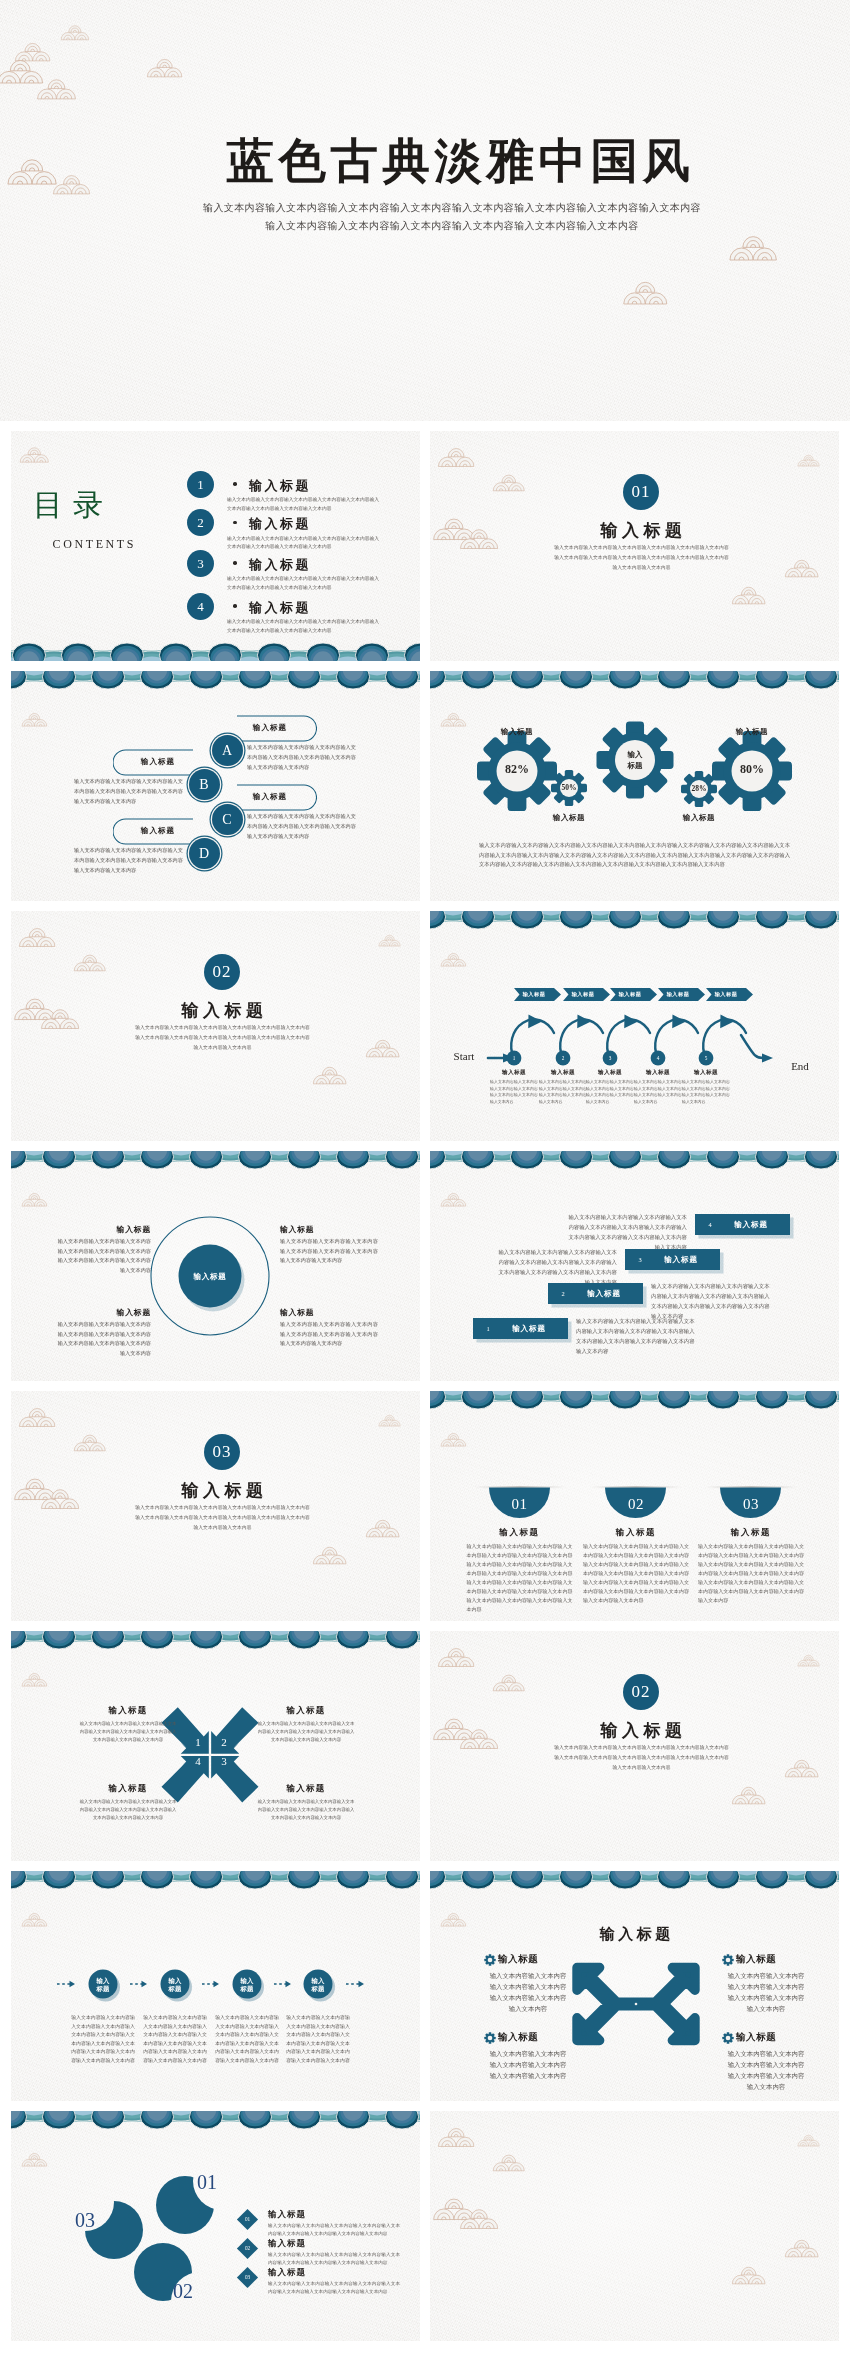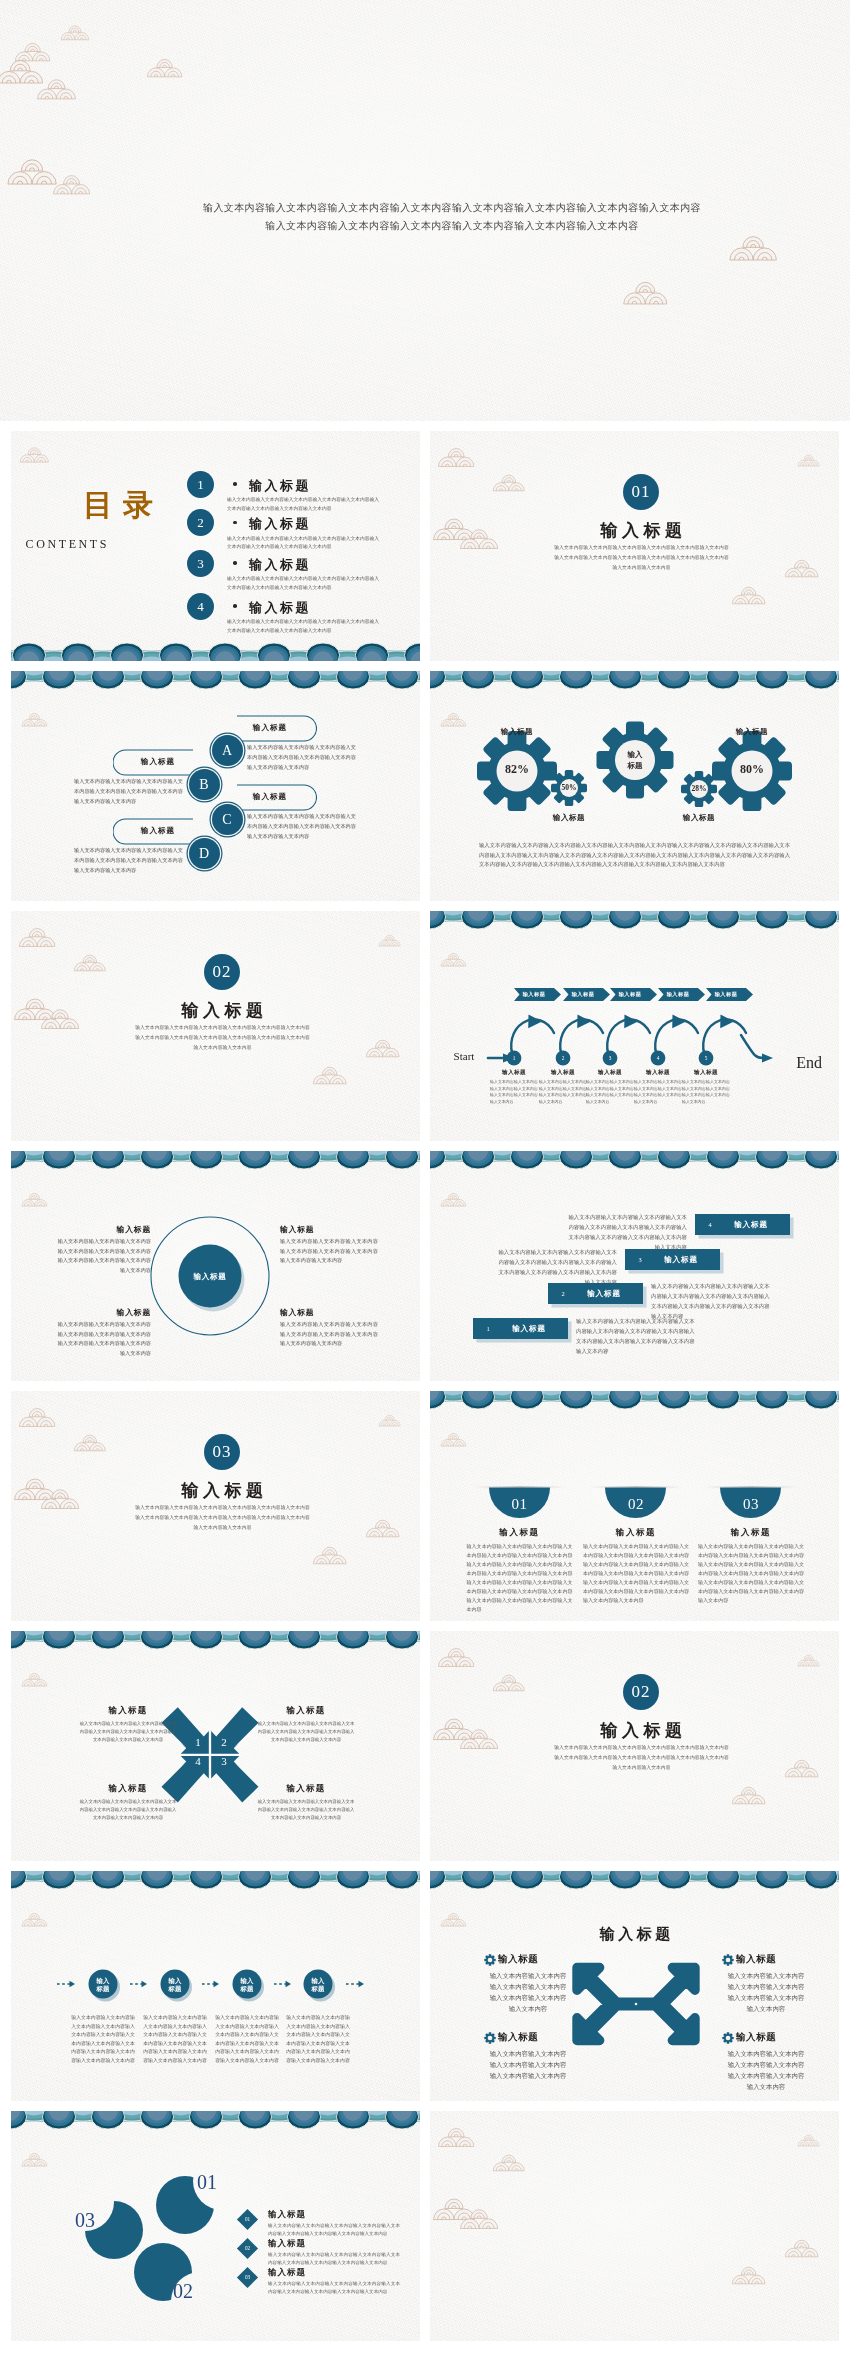--- a/index.html
+++ b/index.html
@@ -173,20 +173,21 @@
           <path d="M13.5 11 a5 5 0 0 1 10 0" fill="none"></path>
           <path d="M16.5 11 a2 2 0 0 1 4 0" fill="none"></path>
           <path d="M0.5 20.8 a9 9 0 0 1 18 0 z"></path>
           <path d="M4 20.8 a5.5 5.5 0 0 1 11 0" fill="none"></path>
           <path d="M7.5 20.8 a2 2 0 0 1 4 0" fill="none"></path>
           <path d="M18.5 20.8 a9 9 0 0 1 18 0 z"></path>
           <path d="M22 20.8 a5.5 5.5 0 0 1 11 0" fill="none"></path>
           <path d="M25.5 20.8 a2 2 0 0 1 4 0" fill="none"></path>
         </g>
       </svg>
+      <div class="title">蓝色古典淡雅中国风</div>
       <div class="sub">
         <div>输入文本内容输入文本内容输入文本内容输入文本内容输入文本内容输入文本内容输入文本内容输入文本内容</div>
         <div>输入文本内容输入文本内容输入文本内容输入文本内容输入文本内容输入文本内容</div>
       </div>
     </div>
     <div class="grid">
       <div class="row">
         <div class="slide">
           <div class="paper"></div>
           <svg class="sv" style="left:8px;top:14px" width="31.16" height="18.04" viewBox="0 0 39 23">
@@ -323,22 +324,22 @@
                 </g>
                 <g transform="translate(459.0,0)">
                   <ellipse cx="0" cy="13.2" rx="16.6" ry="12.2" fill="#0d4a62" stroke="#f3f2f0" stroke-width="0.85"></ellipse>
                   <ellipse cx="0" cy="15.8" rx="14.6" ry="12.1" fill="#2a7491"></ellipse>
                   <ellipse cx="0" cy="18.4" rx="12.6" ry="12.0" fill="#41789b"></ellipse>
                   <ellipse cx="0" cy="21.2" rx="10.5" ry="11.9" fill="#6189a4"></ellipse>
                 </g>
               </g>
             </g>
           </svg>
-          <div class="abs" style="left:12px;top:54px;width:140px;text-align:right;font-weight:bold;font-size:30px;letter-spacing:10px;color:#a16207;text-indent:10px">目录</div>
-          <div class="abs" style="left:12px;top:106px;width:140px;font-size:12px;letter-spacing:2.6px;color:#2a2725;text-indent:2.6px">CONTENTS</div>
+          <div class="abs" style="left:12px;top:54px;width:140px;text-align:left;font-weight:normal;font-size:30px;letter-spacing:10px;color:#14532d;text-indent:10px">目录</div>
+          <div class="abs" style="left:12px;top:106px;width:140px;text-align:center;font-size:12px;letter-spacing:2.6px;color:#2a2725;text-indent:2.6px">CONTENTS</div>
           <div class="abs" style="left:0;top:0">
             <div class="abs" style="left:176px;top:39.5px;width:27px;height:27px;border-radius:50%;background:#16597a;color:#fff;text-align:center;line-height:27.5px;font-size:13px">1</div>
             <div class="abs" style="left:222px;top:51px;width:3.6px;height:3.6px;border-radius:50%;background:#2b2825"></div>
             <div class="abs th" style="left:238px;top:45.5px;font-size:13px;letter-spacing:2.5px;white-space:nowrap">输入标题</div>
             <div class="abs tb" style="left:216px;top:65px;width:152px;text-align:justify;font-size:4.75px;line-height:8.6px">输入文本内容输入文本内容输入文本内容输入文本内容输入文本内容输入文本内容输入文本内容输入文本内容输入文本内容</div>
           </div>
           <div class="abs" style="left:0;top:0">
             <div class="abs" style="left:176px;top:78.0px;width:27px;height:27px;border-radius:50%;background:#16597a;color:#fff;text-align:center;line-height:27.5px;font-size:13px">2</div>
             <div class="abs" style="left:222px;top:89.5px;width:3.6px;height:3.6px;border-radius:50%;background:#2b2825"></div>
             <div class="abs th" style="left:238px;top:84.0px;font-size:13px;letter-spacing:2.5px;white-space:nowrap">输入标题</div>
@@ -1134,21 +1135,21 @@
           <div class="abs tb" style="left:156px;top:168px;width:48px;text-align:justify;font-size:3.9px;line-height:6.6px">输入文本内容输入文本内容输入文本内容输入文本内容输入文本内容输入文本内容输入文本内容</div>
           <div class="abs thw" style="left:228px;top:79.5px;width:40px;text-align:center;font-size:5.2px">输入标题</div>
           <div class="abs" style="left:218px;top:144px;width:20px;text-align:center;font-size:5.2px;color:#fff">4</div>
           <div class="abs th" style="left:205px;top:158px;width:46px;text-align:center;font-size:5.6px;letter-spacing:.4px">输入标题</div>
           <div class="abs tb" style="left:204px;top:168px;width:48px;text-align:justify;font-size:3.9px;line-height:6.6px">输入文本内容输入文本内容输入文本内容输入文本内容输入文本内容输入文本内容输入文本内容</div>
           <div class="abs thw" style="left:276px;top:79.5px;width:40px;text-align:center;font-size:5.2px">输入标题</div>
           <div class="abs" style="left:266px;top:144px;width:20px;text-align:center;font-size:5.2px;color:#fff">5</div>
           <div class="abs th" style="left:253px;top:158px;width:46px;text-align:center;font-size:5.6px;letter-spacing:.4px">输入标题</div>
           <div class="abs tb" style="left:252px;top:168px;width:48px;text-align:justify;font-size:3.9px;line-height:6.6px">输入文本内容输入文本内容输入文本内容输入文本内容输入文本内容输入文本内容输入文本内容</div>
           <div class="abs" style="left:12px;top:139px;width:44px;text-align:center;font-size:11px;color:#2b2825">Start</div>
-          <div class="abs" style="left:348px;top:143px;width:44px;text-align:right;font-size:16px;color:#2b2825">End</div>
+          <div class="abs" style="left:348px;top:149px;width:44px;text-align:center;font-size:11px;color:#2b2825">End</div>
         </div>
       </div>
       <div class="row">
         <div class="slide">
           <div class="paper"></div>
           <svg class="sv" style="left:10px;top:40px" width="27.36" height="15.84" viewBox="0 0 39 23">
             <g fill="#f4f3f1" stroke="#cdab96" stroke-width="0.6" stroke-linecap="round" transform="translate(0.6,0.6)">
               <path d="M10.5 11 a8 8 0 0 1 16 0 z"></path>
               <path d="M13.5 11 a5 5 0 0 1 10 0" fill="none"></path>
               <path d="M16.5 11 a2 2 0 0 1 4 0" fill="none"></path>

